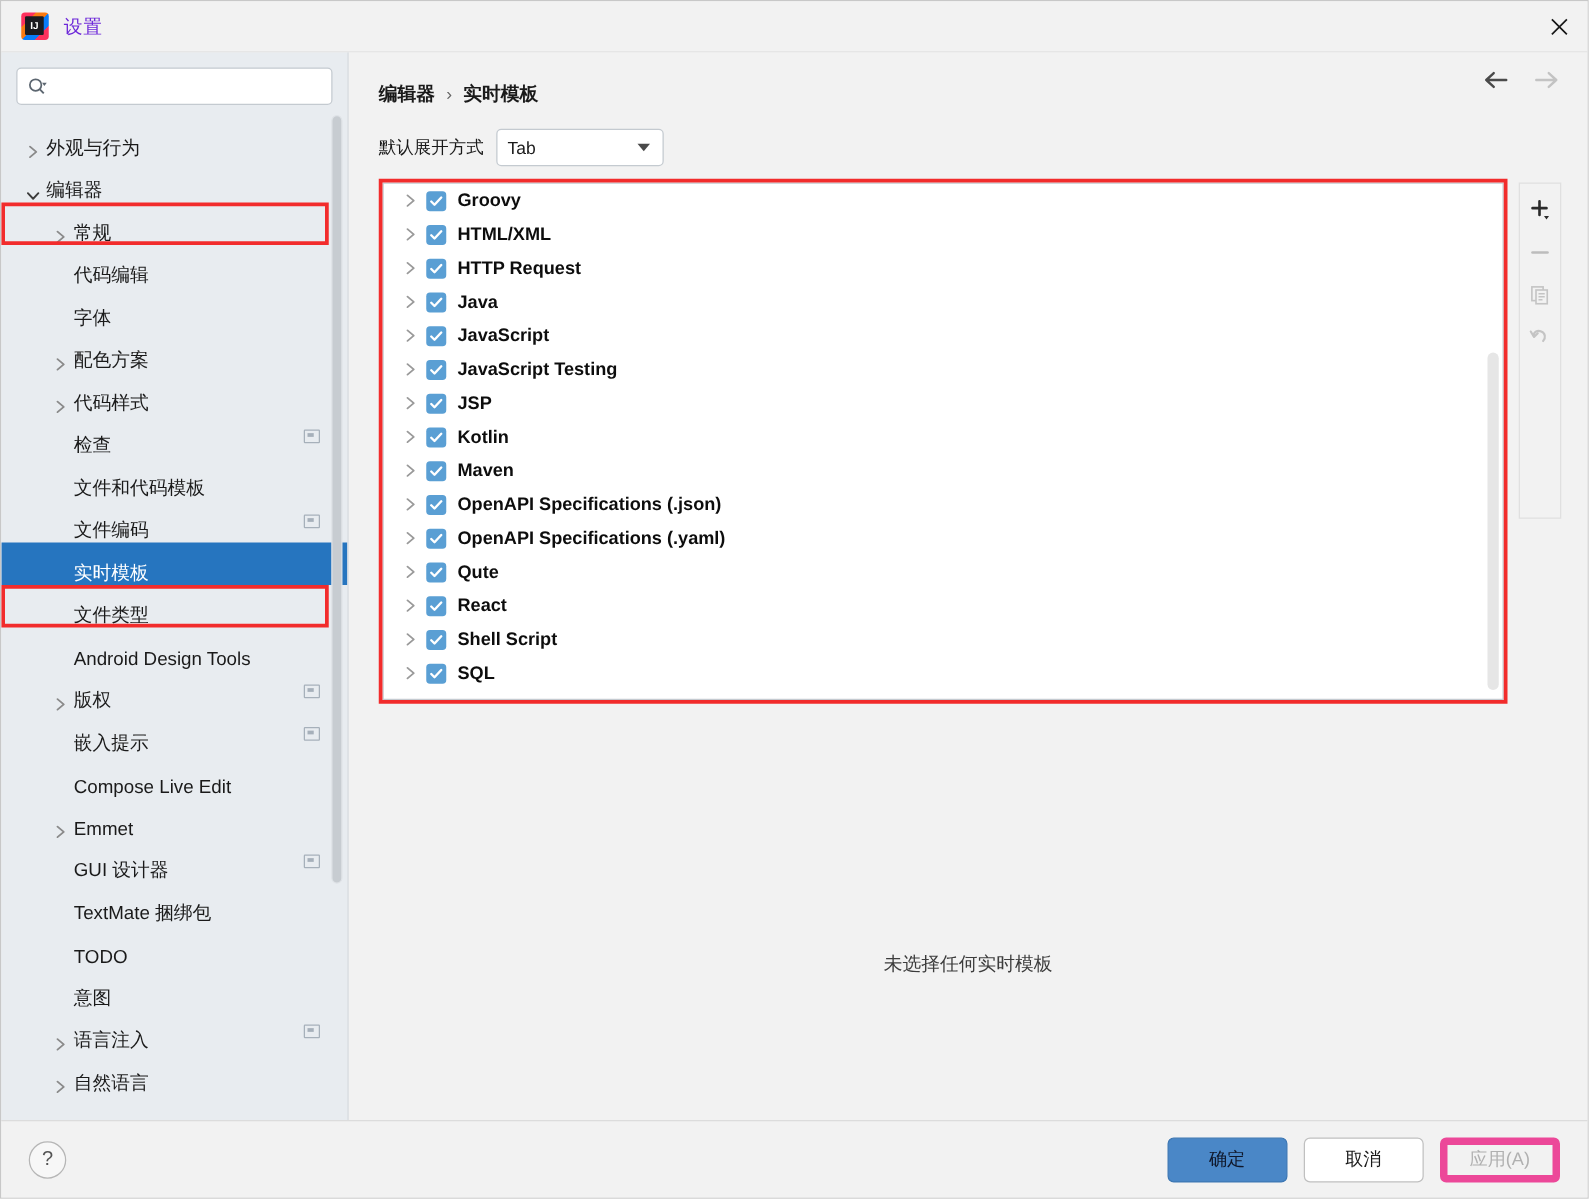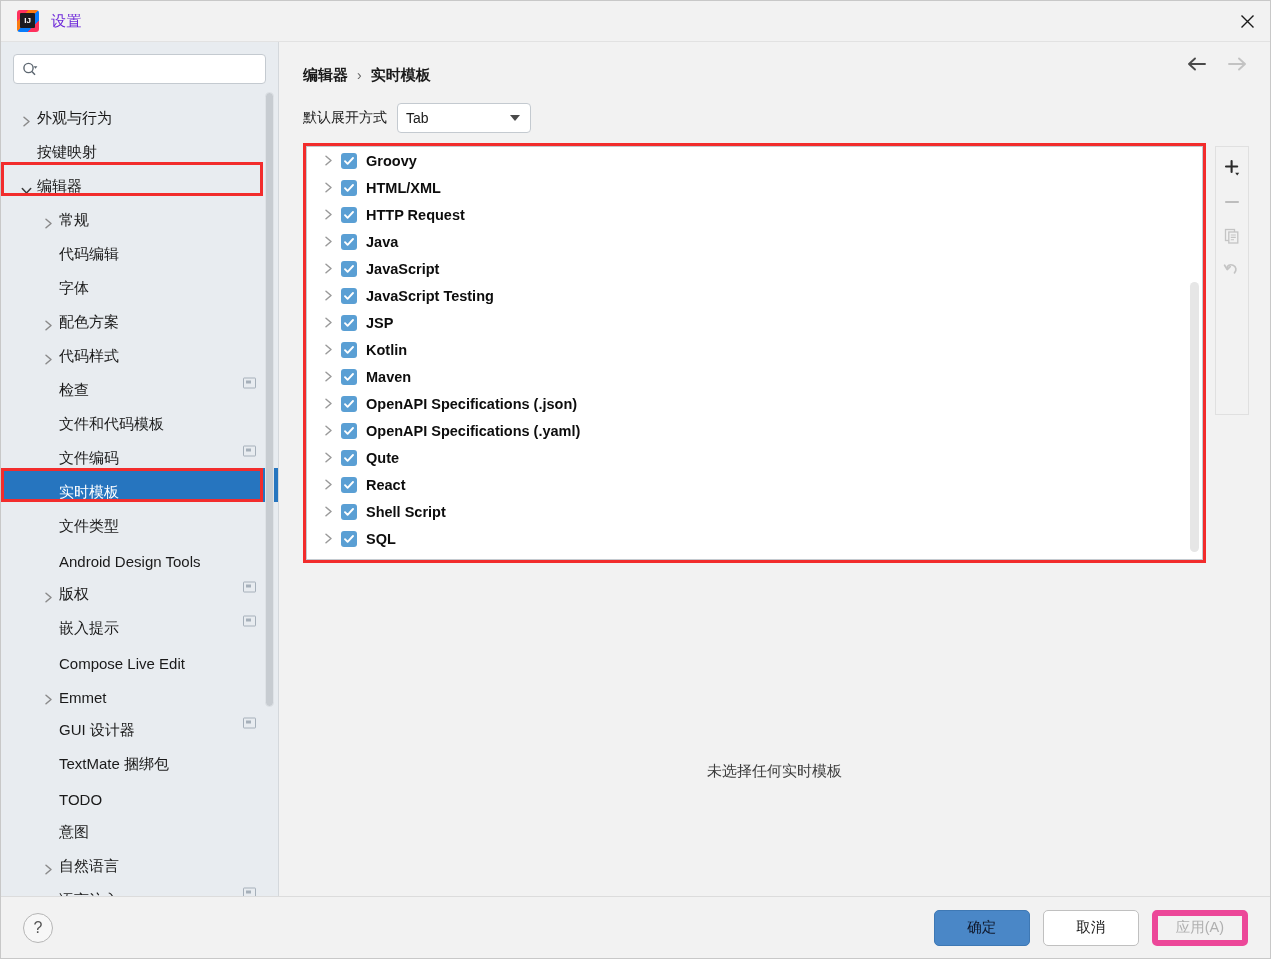--- a/index.html
+++ b/index.html
@@ -290,24 +290,20 @@
       <div class="tree" id="sidebar-tree">
           <div class="tree-row lvl0">
             <span class="expander">
               <svg width="11" height="13" viewBox="0 0 11 13">
                 <path d="M3 2.3 L8 6.5 L3 10.7" stroke="#8a8a8a" stroke-width="1.5" fill="none" stroke-linecap="round" stroke-linejoin="round"></path>
               </svg>
             </span>
             <span class="label">外观与行为</span>
           </div>
           <div class="tree-row lvl0">
-            <span class="expander"></span>
-            <span class="label">按键映射</span>
-          </div>
-          <div class="tree-row lvl0">
             <span class="expander">
               <svg width="13" height="11" viewBox="0 0 13 11">
                 <path d="M2.3 3.5 L6.5 8 L10.7 3.5" stroke="#3c3c3c" stroke-width="1.5" fill="none" stroke-linecap="round" stroke-linejoin="round"></path>
               </svg>
             </span>
             <span class="label">编辑器</span>
           </div>
           <div class="annot" style="left: 0px; width: 262px; top: 70px; height: 34px;"></div>
           <div class="tree-row lvl1">
             <span class="expander">
@@ -410,30 +406,30 @@
           <div class="tree-row lvl1">
             <span class="expander"></span>
             <span class="label">意图</span>
           </div>
           <div class="tree-row lvl1">
             <span class="expander">
               <svg width="11" height="13" viewBox="0 0 11 13">
                 <path d="M3 2.3 L8 6.5 L3 10.7" stroke="#8a8a8a" stroke-width="1.5" fill="none" stroke-linecap="round" stroke-linejoin="round"></path>
               </svg>
             </span>
-            <span class="label">自然语言</span>
+            <span class="label">语言注入</span>
+            <span class="side-icon"></span>
           </div>
           <div class="tree-row lvl1">
             <span class="expander">
               <svg width="11" height="13" viewBox="0 0 11 13">
                 <path d="M3 2.3 L8 6.5 L3 10.7" stroke="#8a8a8a" stroke-width="1.5" fill="none" stroke-linecap="round" stroke-linejoin="round"></path>
               </svg>
             </span>
-            <span class="label">语言注入</span>
-            <span class="side-icon"></span>
+            <span class="label">自然语言</span>
           </div>
         </div>
       <div class="sb-scroll"></div>
     </div>
 
     <div class="main">
 
       <div class="breadcrumb-row">
         <span class="crumb">编辑器</span>
         <span class="crumb-sep">›</span>

